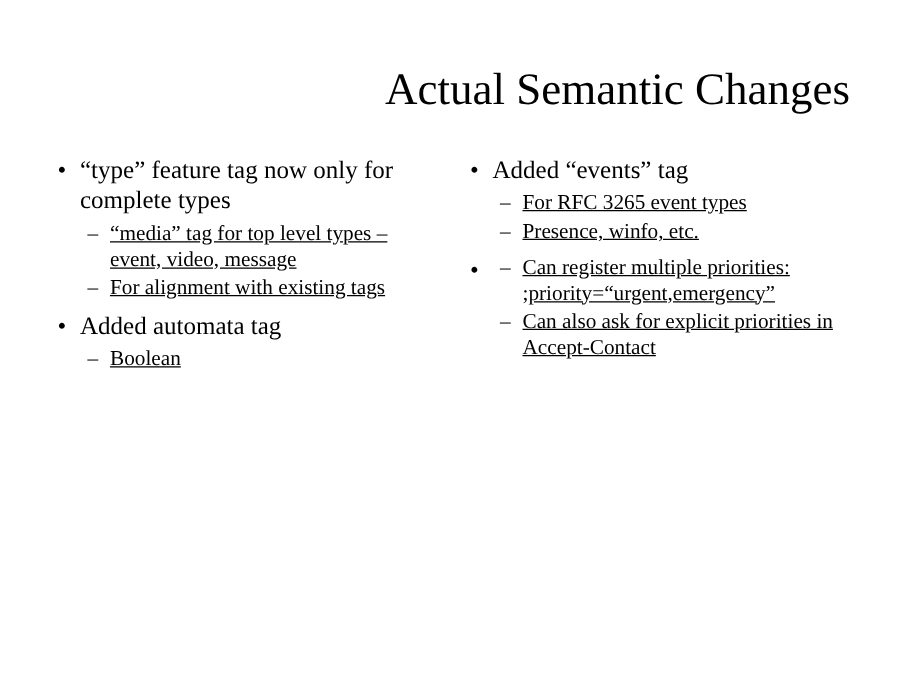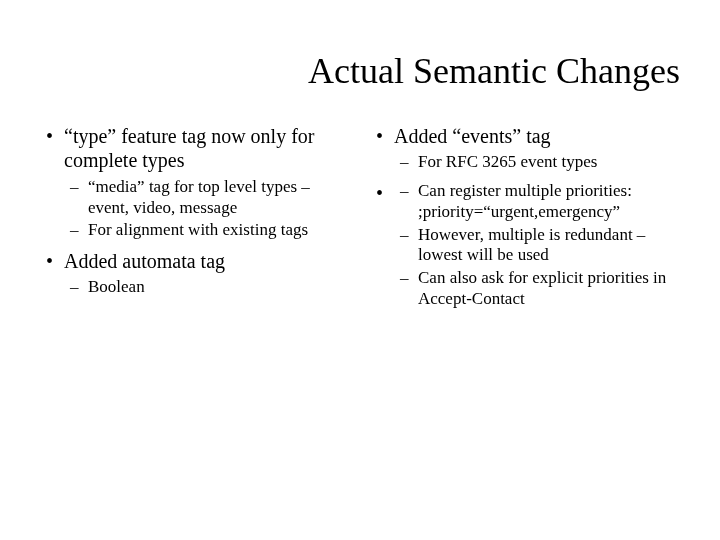--- a/index.html
+++ b/index.html
@@ -50,20 +50,21 @@
     padding-left: 0;
     margin-top: 4px;
   }
   ul.level2 > li {
     position: relative;
     padding-left: 24px;
     font-size: 17px;
     line-height: 1.22;
     margin-bottom: 2px;
     word-wrap: break-word;
+    text-decoration: underline;
   }
   ul.level2 > li::before {
     content: "–";
     position: absolute;
     left: 6px;
     top: 0;
     font-size: 17px;
   }
 </style>
 </head>
@@ -90,25 +91,25 @@
       </li>
     </ul>
   </div>
 
   <div class="col">
     <ul class="level1">
       <li>
         <span>Added “events” tag</span>
         <ul class="level2">
           <li>For RFC 3265 event types</li>
+          <li>Presence, winfo, etc.</li>
         </ul>
       </li>
       <li>
         <ul class="level2">
           <li>Can register multiple priorities: ;priority=“urgent,emergency”</li>
-          <li>However, multiple is redundant – lowest will be used</li>
           <li>Can also ask for explicit priorities in Accept-Contact</li>
         </ul>
       </li>
     </ul>
   </div>
 
 </div>
 
 </body></html>

